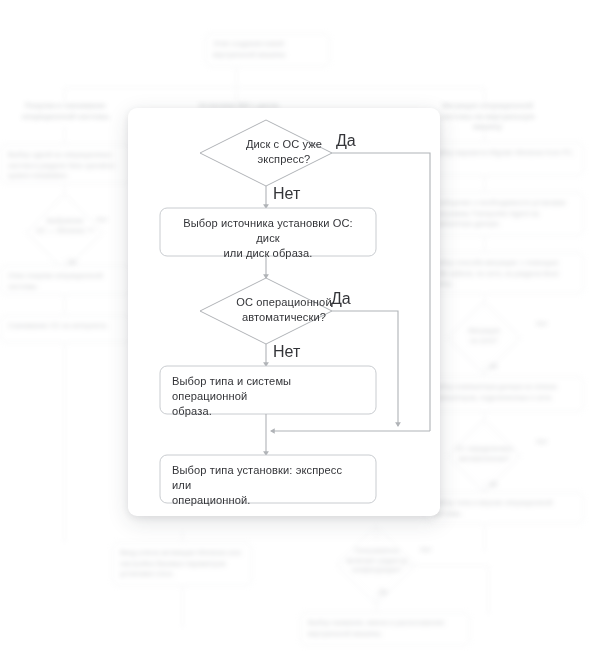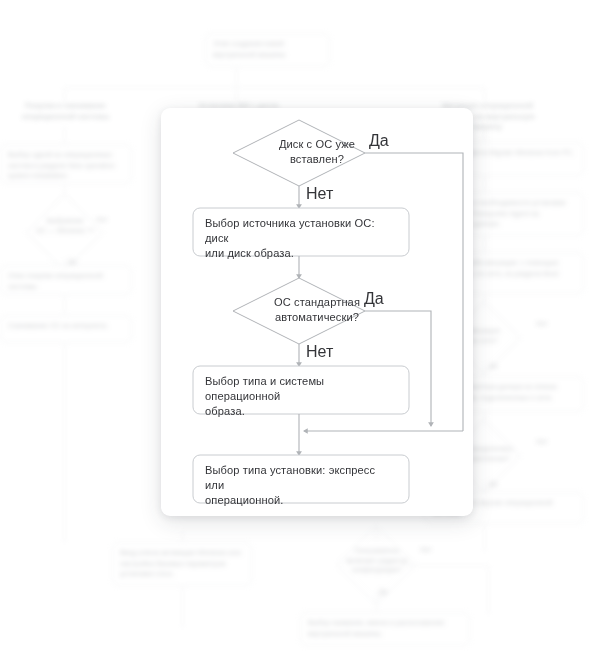--- a/index.html
+++ b/index.html
@@ -73,21 +73,20 @@
   #card {
     position: absolute;
     left: 128px;
     top: 108px;
     width: 312px;
     height: 408px;
     background: #ffffff;
     border-radius: 9px;
     box-shadow: 0 6px 22px rgba(40,44,52,0.13),
                 0 2px 7px rgba(40,44,52,0.09);
-    margin-left: 33px;
   }
   #fg-svg {
     position: absolute;
     left: 0;
     top: 0;
   }
   .fg-text {
     position: absolute;
     color: #333438;
     font-size: 11.1px;
@@ -276,36 +275,36 @@
 
       <path d="M204,203 L270,203 L270,318" fill="none" stroke="#b0b3b7" stroke-width="1.1" marker-end="url(#ah)"></path>
 
       <line x1="138" y1="323" x2="138" y2="347" stroke="#b0b3b7" stroke-width="1.1" marker-end="url(#ah)"></line>
 
       <rect x="32" y="347" width="216" height="48" rx="7" ry="7" fill="#ffffff" stroke="#c9ccd0" stroke-width="1"></rect>
     </svg>
 
     <div class="fg-text fg-diamond-text" style="left:0px;top:29px;">
       <span>Диск с ОС уже</span><br>
-      <span>вставлен?</span>
+      <span>экспресс?</span>
     </div>
     <div class="fg-yn" style="left:208px;top:26px;">
       <span>Да</span>
     </div>
     <div class="fg-yn" style="left:145px;top:79px;">
       <span>Нет</span>
     </div>
 
-    <div class="fg-text fg-box-text" style="left:32px;width:216px;top:108px;">
+    <div class="fg-text fg-box-text" style="left:32px;width:216px;top:108px;text-align:center;">
       <span>Выбор источника установки ОС: диск</span><br>
       <span>или диск образа.</span>
     </div>
 
     <div class="fg-text fg-diamond-text" style="left:0px;top:187px;">
-      <span>ОС стандартная</span><br>
+      <span>ОС операционной</span><br>
       <span>автоматически?</span>
     </div>
     <div class="fg-yn" style="left:203px;top:184px;">
       <span>Да</span>
     </div>
     <div class="fg-yn" style="left:145px;top:237px;">
       <span>Нет</span>
     </div>
 
     <div class="fg-text fg-box-text" style="left:32px;width:216px;top:266px;">

